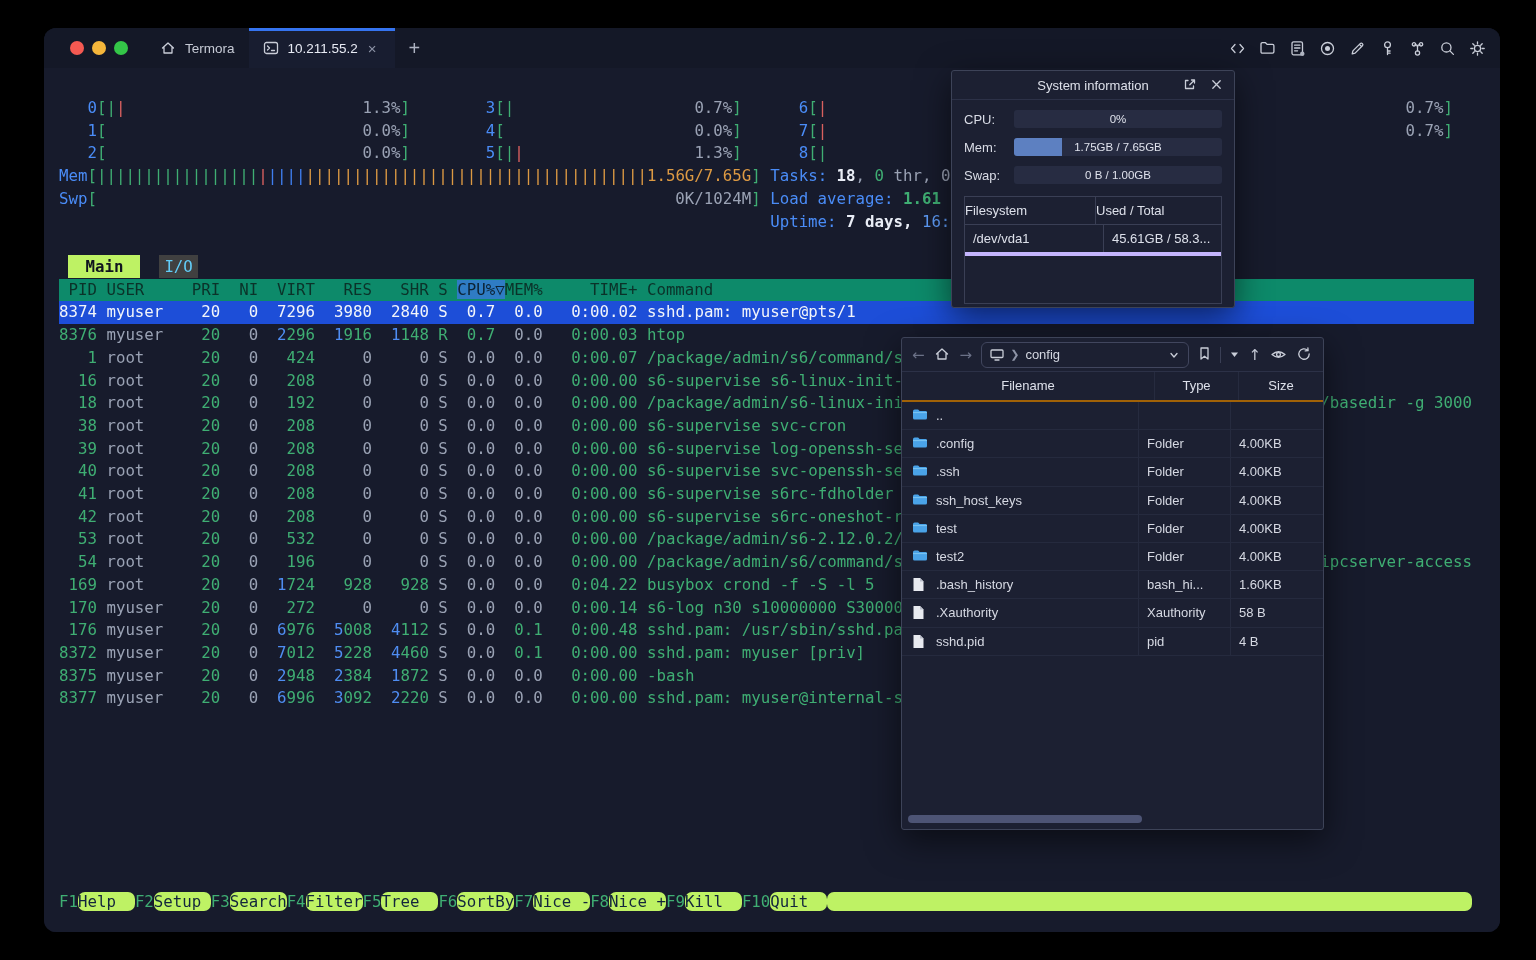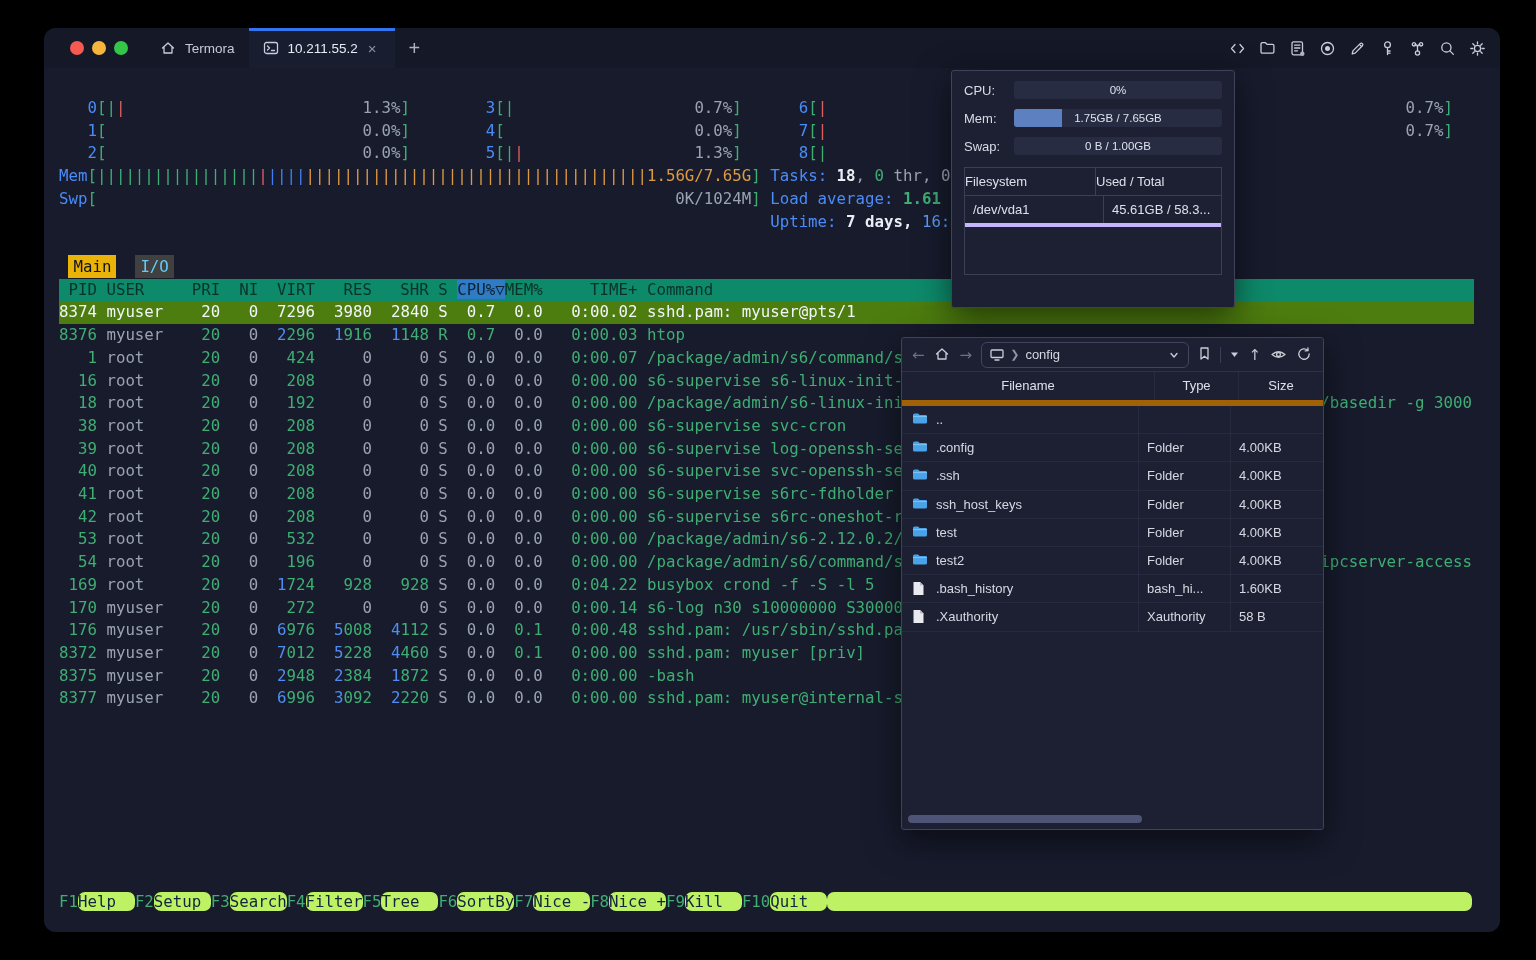--- a/index.html
+++ b/index.html
@@ -25,23 +25,23 @@
   .terminal{position:absolute;left:0;top:40px;right:0;bottom:0;background:#171b2c;}
   pre.tline{position:absolute;left:15px;margin:0;font:15.75px/22.7px "DejaVu Sans Mono",monospace;
     white-space:pre;color:#9aa2b4;}
   .g{color:#3fae73}.gy{color:#9aa2b4}.bl{color:#4a8cf7}.mb{color:#4f8df2}
   .wb{color:#e9edf6;font-weight:bold}.gb{color:#3fae73;font-weight:bold}
   .or{color:#dd9a43}.lb{color:#5e9bf7}
   .pg{color:#3fae73}.pr{color:#d9605f}.pb{color:#3f7ef0}.po{color:#dd9a43}
   .hdr{background:#0d8a6a;color:#0b3229;width:1415px;}
   .hdr span{color:#0b3229}
   .hcpu{background:#2f7cc4 !important;color:#0c2233 !important;}
-  .rsel{background:#4d7c0f;width:1415px;}
+  .rsel{background:#1d4ed8;width:1415px;}
   .rsel span{color:#f2f5fa !important;}
-  .tab-main{background:#eab308;color:#10141f;padding:2px 5px;}
+  .tab-main{background:#bef264;color:#10141f;padding:2px 17px;font-weight:bold;}
   .tab-io{background:#404040;color:#62cdf8;padding:2px 5px;}
   .fk{color:#3fae73}
   .fl{background:#bef264;color:#12253c;border-radius:7px;}
   
   .panel{position:absolute;background:#1c2032;border:1px solid #3d4358;border-radius:3px;
     box-shadow:0 10px 34px rgba(0,0,0,.55);z-index:5;color:#dde0ea;font-size:13px;}
   .p-title{height:28px;display:flex;align-items:center;justify-content:center;position:relative;
     border-bottom:1px solid #2c3147;font-size:13px;color:#dde0ea;}
   .p-ticons{position:absolute;right:8px;top:0;height:28px;display:flex;align-items:center;gap:10px;}
   .p-licon{position:absolute;left:10px;top:0;height:28px;display:flex;align-items:center;}
@@ -61,21 +61,21 @@
   
   .sf-toolbar{height:33px;display:flex;align-items:center;padding:0 10px;gap:9px;}
   .arrow{font:15px "DejaVu Sans",sans-serif;color:#c3c7d4;}
   .arrow.dimtxt{color:#6b7187;}
   .pathbox{flex:1;height:24px;border:1px solid #41465e;border-radius:6px;display:flex;
     align-items:center;padding:0 8px;gap:6px;color:#d5d8e2;max-width:196px;}
   .pathbox .sep{color:#8d93a6;font-size:11px;}
   .pathbox .chev{margin-left:auto;}
   .bkdiv{width:1px;height:16px;background:#3a3f55;}
   .sf-chead{display:flex;height:28px;line-height:28px;border-top:1px solid #2c3147;
-    border-bottom:6px solid #a16207;color:#dde0ea;}
+    border-bottom:2px solid #a16207;color:#dde0ea;}
   .sf-rows{position:relative;}
   .sf-row{display:flex;height:27.2px;align-items:center;border-bottom:1px solid #252a3e;color:#d6d9e3;}
   .c-name{flex:1;display:flex;align-items:center;gap:8px;padding-left:10px;overflow:hidden;}
   .c-type{width:83px;border-left:1px solid #262b3f;align-self:stretch;display:flex;align-items:center;padding-left:8px;}
   .c-size{width:84px;border-left:1px solid #262b3f;align-self:stretch;display:flex;align-items:center;padding-left:8px;}
   .sf-chead .c-name{justify-content:center;padding-left:0;}
   .sf-chead .c-type,.sf-chead .c-size{justify-content:center;padding-left:0;}
   .hscroll{position:absolute;left:6px;top:477px;width:234px;height:8px;border-radius:4px;background:#4d5475;}
 </style>
 </head>
@@ -191,20 +191,35 @@
       <pre class="tline" style="top: 505.8px;"><span class="g"> 169</span><span> </span><span class="gy">root     </span><span class="g"> 20</span><span> </span><span class="gy">  0</span><span> </span><span class="mb"> 1</span><span class="g">724</span><span> </span><span class="g">  928</span><span> </span><span class="g">  928</span><span> </span><span class="gy">S</span><span> </span><span class="gy"> 0.0</span><span> </span><span class="gy"> 0.0</span><span> </span><span class="g">  0:04.22</span><span> </span><span class="g">busybox crond -f -S -l 5</span></pre>
       <pre class="tline" style="top: 528.5px;"><span class="g"> 170</span><span> </span><span class="gy">myuser   </span><span class="g"> 20</span><span> </span><span class="gy">  0</span><span> </span><span class="g">  272</span><span> </span><span class="gy">    0</span><span> </span><span class="gy">    0</span><span> </span><span class="gy">S</span><span> </span><span class="gy"> 0.0</span><span> </span><span class="gy"> 0.0</span><span> </span><span class="g">  0:00.14</span><span> </span><span class="g">s6-log n30 s10000000 S30000000</span></pre>
       <pre class="tline" style="top: 551.2px;"><span class="g"> 176</span><span> </span><span class="gy">myuser   </span><span class="g"> 20</span><span> </span><span class="gy">  0</span><span> </span><span class="mb"> 6</span><span class="g">976</span><span> </span><span class="mb"> 5</span><span class="g">008</span><span> </span><span class="mb"> 4</span><span class="g">112</span><span> </span><span class="gy">S</span><span> </span><span class="gy"> 0.0</span><span> </span><span class="g"> 0.1</span><span> </span><span class="g">  0:00.48</span><span> </span><span class="g">sshd.pam: /usr/sbin/sshd.pam [listener]</span></pre>
       <pre class="tline" style="top: 573.9px;"><span class="g">8372</span><span> </span><span class="gy">myuser   </span><span class="g"> 20</span><span> </span><span class="gy">  0</span><span> </span><span class="mb"> 7</span><span class="g">012</span><span> </span><span class="mb"> 5</span><span class="g">228</span><span> </span><span class="mb"> 4</span><span class="g">460</span><span> </span><span class="gy">S</span><span> </span><span class="gy"> 0.0</span><span> </span><span class="g"> 0.1</span><span> </span><span class="g">  0:00.00</span><span> </span><span class="g">sshd.pam: myuser [priv]</span></pre>
       <pre class="tline" style="top: 596.6px;"><span class="g">8375</span><span> </span><span class="gy">myuser   </span><span class="g"> 20</span><span> </span><span class="gy">  0</span><span> </span><span class="mb"> 2</span><span class="g">948</span><span> </span><span class="mb"> 2</span><span class="g">384</span><span> </span><span class="mb"> 1</span><span class="g">872</span><span> </span><span class="gy">S</span><span> </span><span class="gy"> 0.0</span><span> </span><span class="gy"> 0.0</span><span> </span><span class="g">  0:00.00</span><span> </span><span class="g">-bash</span></pre>
       <pre class="tline" style="top: 619.3px;"><span class="g">8377</span><span> </span><span class="gy">myuser   </span><span class="g"> 20</span><span> </span><span class="gy">  0</span><span> </span><span class="mb"> 6</span><span class="g">996</span><span> </span><span class="mb"> 3</span><span class="g">092</span><span> </span><span class="mb"> 2</span><span class="g">220</span><span> </span><span class="gy">S</span><span> </span><span class="gy"> 0.0</span><span> </span><span class="gy"> 0.0</span><span> </span><span class="g">  0:00.00</span><span> </span><span class="g">sshd.pam: myuser@internal-sftp</span></pre>
       <pre class="tline" style="top: 823px;"><span class="fk">F1</span><span class="fl">Help  </span><span class="fk">F2</span><span class="fl">Setup </span><span class="fk">F3</span><span class="fl">Search</span><span class="fk">F4</span><span class="fl">Filter</span><span class="fk">F5</span><span class="fl">Tree  </span><span class="fk">F6</span><span class="fl">SortBy</span><span class="fk">F7</span><span class="fl">Nice -</span><span class="fk">F8</span><span class="fl">Nice +</span><span class="fk">F9</span><span class="fl">Kill  </span><span class="fk">F10</span><span class="fl">Quit  </span><span class="fl">                                                                    </span></pre>
     </div>
 
   <div class="panel" style="left:907px;top:42px;width:282px;height:236px;">
+    <div class="p-title">
+      <span>System information</span>
+      <span class="p-ticons">
+        <span class="ic">
+          <svg width="15" height="15">
+              <path class="st" d="M6 3.5 H3.5 v8 h8 V9 M9.5 3 H12.5 v3 M12.5 3 L7.8 7.7"></path>
+            </svg>
+        </span>
+        <span class="ic">
+          <svg width="15" height="15">
+              <path class="st" d="M3.8 3.8 l7.4 7.4 M11.2 3.8 l-7.4 7.4"></path>
+            </svg>
+        </span>
+      </span>
+    </div>
     <div class="si-row">
       <div class="si-label">CPU:</div>
       <div class="si-bar">
         <div class="si-fill" style="width: 0%;"></div>
         <div class="si-val">0%</div>
       </div>
     </div>
     <div class="si-row">
       <div class="si-label">Mem:</div>
       <div class="si-bar">
@@ -382,17 +397,30 @@
               <svg width="13" height="15">
                 <path d="M1.5 1 h6.5 l3.5 3.5 V14 h-10 z" fill="#e8eaf0"></path>
                 <path d="M8 1 v3.5 h3.5" fill="#b9bdc9"></path>
               </svg>
             </span>
             <span>.Xauthority</span>
           </div>
           <div class="c-type">Xauthority</div>
           <div class="c-size">58 B</div>
         </div>
+        <div class="sf-row">
+          <div class="c-name">
+            <span class="ic" style="width: 16px; height: 15px;">
+              <svg width="13" height="15">
+                <path d="M1.5 1 h6.5 l3.5 3.5 V14 h-10 z" fill="#e8eaf0"></path>
+                <path d="M8 1 v3.5 h3.5" fill="#b9bdc9"></path>
+              </svg>
+            </span>
+            <span>sshd.pid</span>
+          </div>
+          <div class="c-type">pid</div>
+          <div class="c-size">4 B</div>
+        </div>
       </div>
     <div class="hscroll"></div>
   </div>
 
 </div>
 
 </body></html>

